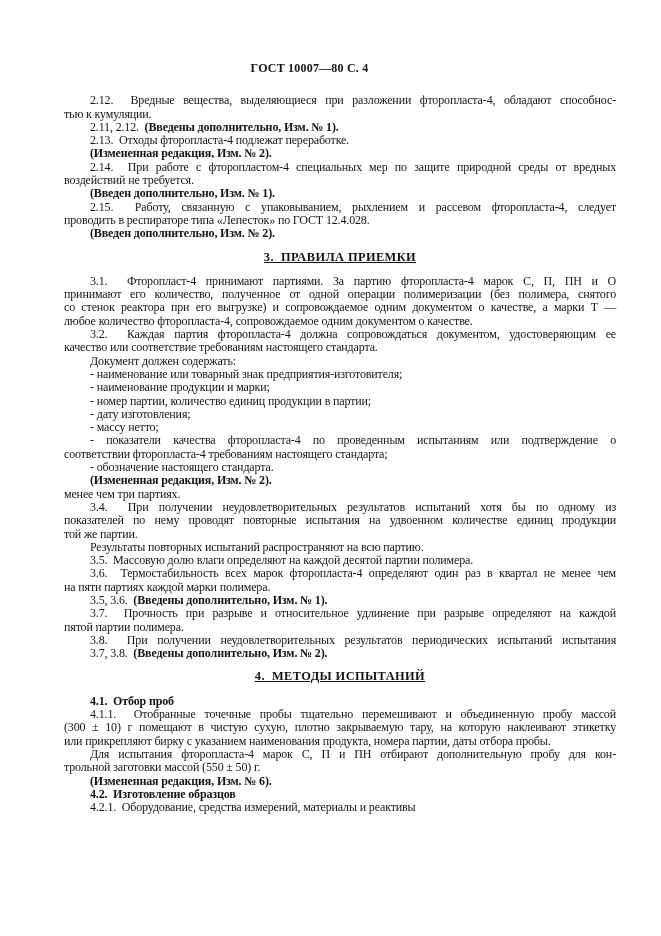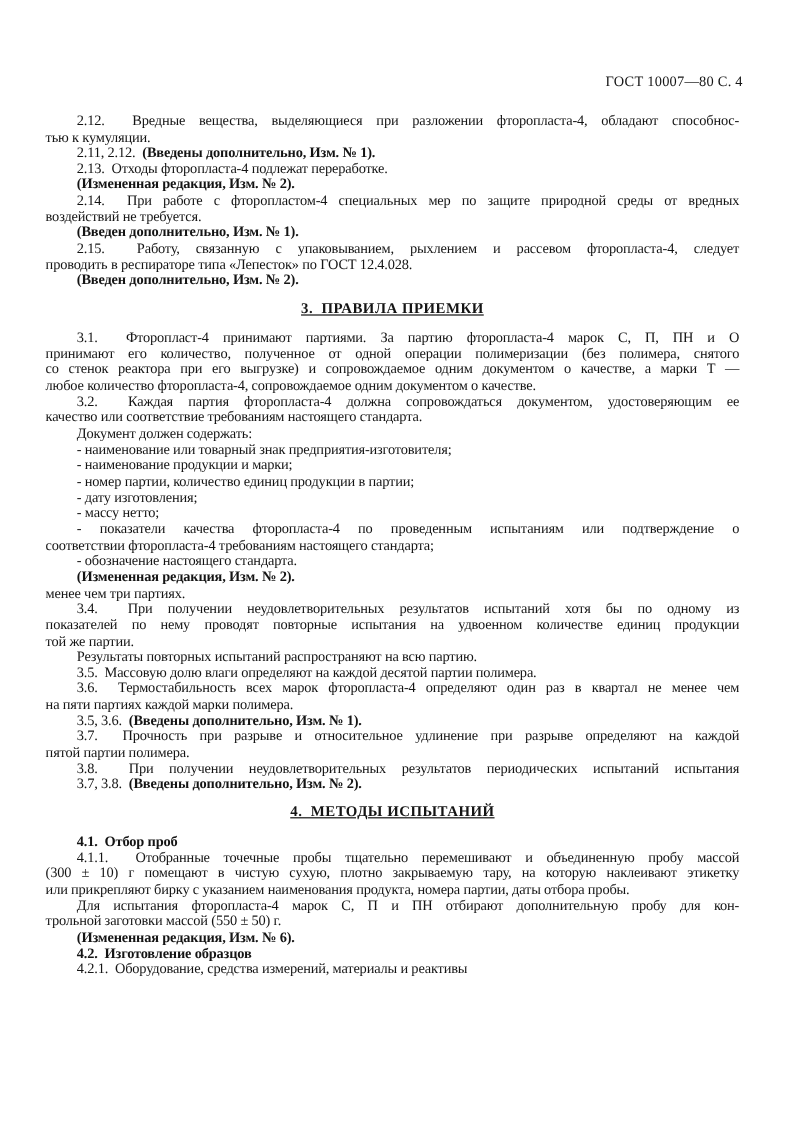--- a/index.html
+++ b/index.html
@@ -15,28 +15,29 @@
     overflow: hidden;
     font-family: "Liberation Serif", "DejaVu Serif", serif;
     font-size: 12px;
     letter-spacing: -0.15px;
     color: #141414;
   }
   .page-header {
     margin-top: 62px;
     margin-bottom: 19px;
     padding-right: 42px;
-    text-align: right;
-    font-weight: normal;
+    text-align: center;
+    font-weight: bold;
     line-height: 13.3px;
     letter-spacing: 0.2px;
   }
   .doc-body {
     padding-left: 38px;
     padding-right: 45px; 
+    margin-left: 26px;
   }
   .para { margin: 0; }
   .line {
     display: block;
     line-height: 13.3px;
     white-space: nowrap;
     text-align: left;
   }
   .line.first { padding-left: 26px; }
   .line.just {

